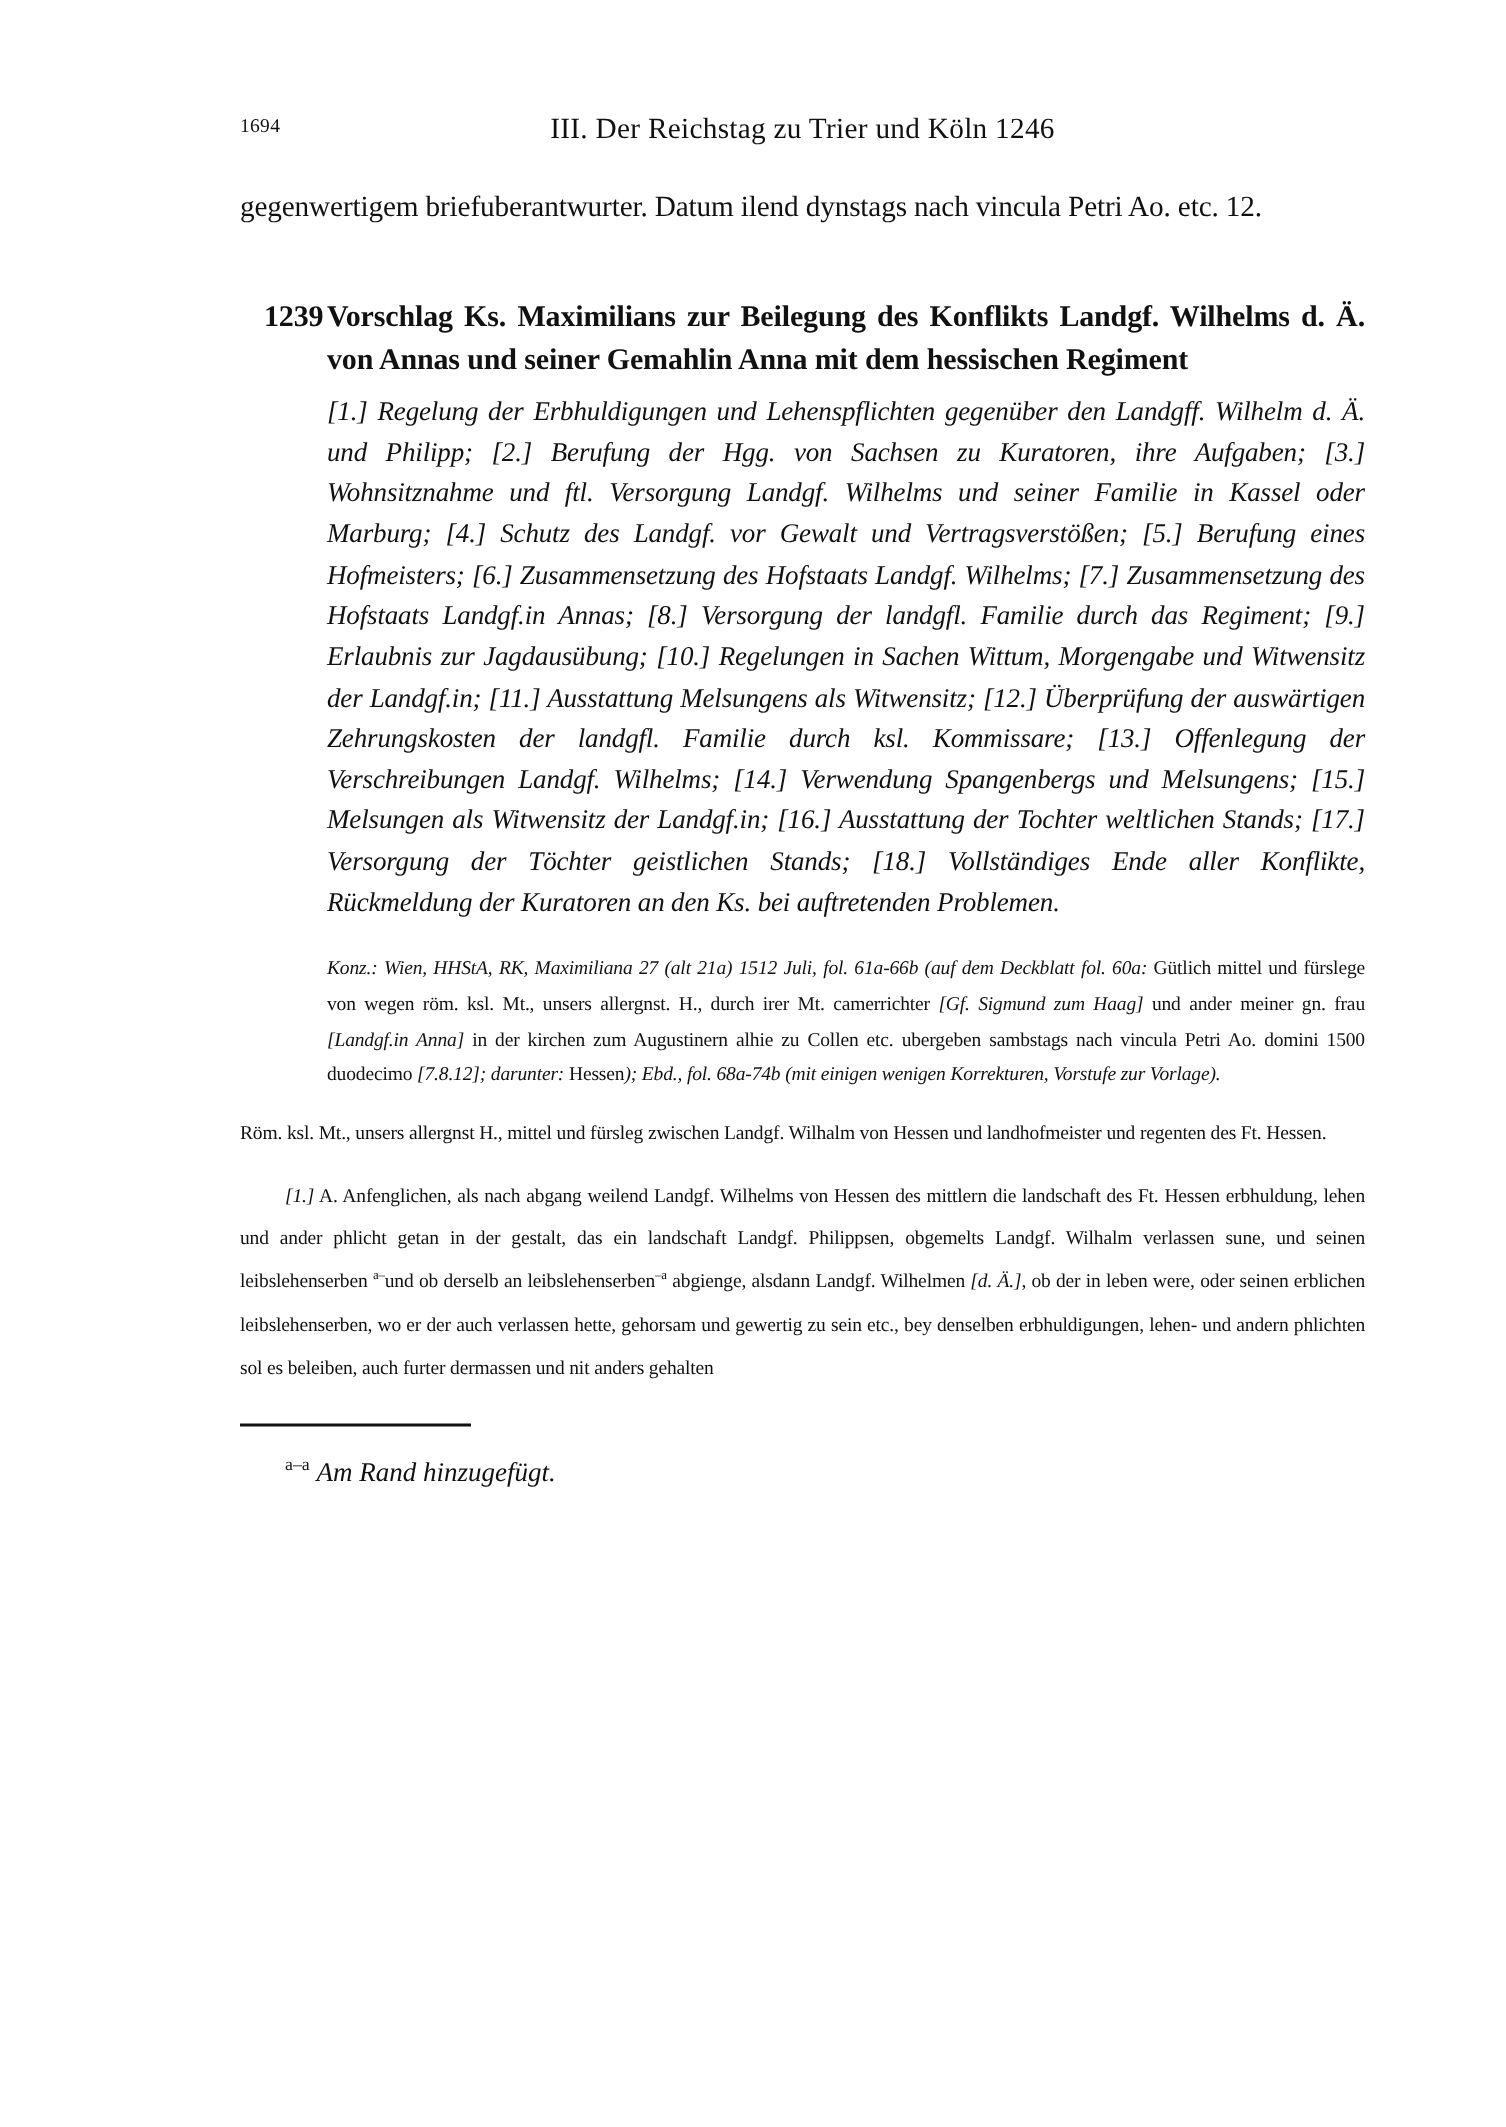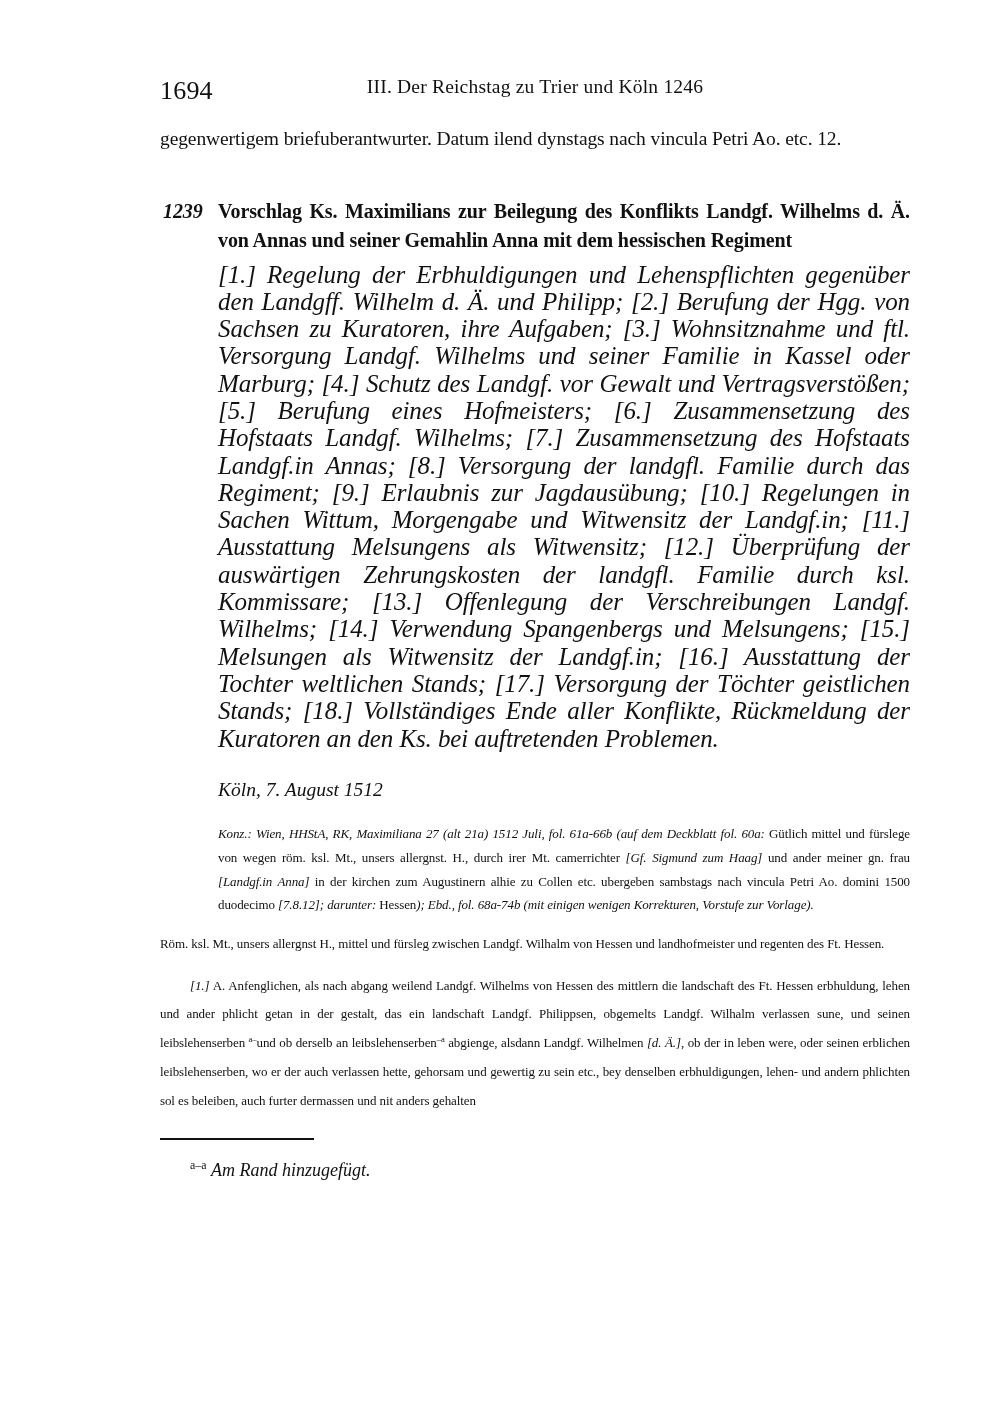--- a/index.html
+++ b/index.html
@@ -21,21 +21,21 @@
   }
   
   .running-header {
     position: relative;
     height: 28px;
     font-size: 20px;
   }
   .page-number {
     position: absolute;
     left: 0; top: 0;
-    font-size: 26px;
+    font-size: 13px;
     letter-spacing: 0.2px;
   }
   .running-title {
     text-align: center;
     font-size: 19.5px;
     letter-spacing: 0.2px;
   }
   
   .intro-par {
     font-size: 19.5px;
@@ -49,29 +49,28 @@
     margin-top: 44px;
     padding-left: 58px;
     font-weight: bold;
     font-size: 20px;
     line-height: 29px;
     text-align: justify;
     letter-spacing: -0.1px;
   }
   .entry-number {
     position: absolute;
-    left: 3px; top: 0;
+    left: 16px; top: 0;
     font-weight: bold;
-    font-style: italic;
   }
   .entry-summary {
     margin-left: 58px;
     margin-top: 6px;
     font-style: italic;
-    font-size: 25px;
+    font-size: 18px;
     line-height: 27.3px;
     text-align: justify;
     letter-spacing: -0.1px;
   }
   .dateline {
     margin-left: 58px;
     margin-top: 7px;
     font-style: italic;
     font-size: 19.5px;
     line-height: 26px;
@@ -126,21 +125,20 @@
 
     <p class="intro-par">gegenwertigem briefuberantwurter. Datum ilend dynstags nach vincula Petri Ao. etc. 12.</p>
 
     <div class="entry-heading">
       <span class="entry-number">1239</span>
       <span>Vorschlag Ks. Maximilians zur Beilegung des Konflikts Landgf. Wilhelms d. Ä. von Annas und seiner Gemahlin Anna mit dem hessischen Regiment</span>
     </div>
 
     <p class="entry-summary">[1.] Regelung der Erbhuldigungen und Lehenspflichten gegenüber den Landgff. Wilhelm d. Ä. und Philipp; [2.] Berufung der Hgg. von Sachsen zu Kuratoren, ihre Aufgaben; [3.] Wohnsitznahme und ftl. Versorgung Landgf. Wilhelms und seiner Familie in Kassel oder Marburg; [4.] Schutz des Landgf. vor Gewalt und Vertragsverstößen; [5.] Berufung eines Hofmeisters; [6.] Zusammensetzung des Hofstaats Landgf. Wilhelms; [7.] Zusammensetzung des Hofstaats Landgf.in Annas; [8.] Versorgung der landgfl. Familie durch das Regiment; [9.] Erlaubnis zur Jagdausübung; [10.] Regelungen in Sachen Wittum, Morgengabe und Witwensitz der Landgf.in; [11.] Ausstattung Melsungens als Witwensitz; [12.] Überprüfung der auswärtigen Zehrungskosten der landgfl. Familie durch ksl. Kommissare; [13.] Offenlegung der Verschreibungen Landgf. Wilhelms; [14.] Verwendung Spangenbergs und Melsungens; [15.] Melsungen als Witwensitz der Landgf.in; [16.] Ausstattung der Tochter weltlichen Stands; [17.] Versorgung der Töchter geistlichen Stands; [18.] Vollständiges Ende aller Konflikte, Rückmeldung der Kuratoren an den Ks. bei auftretenden Problemen.</p>
 
-    <p class="dateline">Köln, 7. August 1512</p>
 
     <p class="source-par"><span class="seg-i">Konz.: Wien, HHStA, RK, Maximiliana 27 (alt 21a) 1512 Juli, fol. 61a-66b (auf dem Deckblatt fol. 60a: </span><span>Gütlich mittel und fürslege von wegen röm. ksl. Mt., unsers allergnst. H., durch irer Mt. camerrichter </span><span class="seg-i">[Gf. Sigmund zum Haag]</span><span> und ander meiner gn. frau </span><span class="seg-i">[Landgf.in Anna]</span><span> in der kirchen zum Augustinern alhie zu Collen etc. ubergeben sambstags nach vincula Petri Ao. domini 1500 duodecimo </span><span class="seg-i">[7.8.12]; darunter: </span><span>Hessen</span><span class="seg-i">); Ebd., fol. 68a-74b (mit einigen wenigen Korrekturen, Vorstufe zur Vorlage).</span></p>
 
     <p class="body-par first"><span>Röm. ksl. Mt., unsers allergnst H., mittel und fürsleg zwischen Landgf. Wilhalm von Hessen und landhofmeister und regenten des Ft. Hessen.</span></p>
 
     <p class="body-par indented"><span class="seg-i">[1.]</span><span> A. Anfenglichen, als nach abgang weilend Landgf. Wilhelms von Hessen des mittlern die landschaft des Ft. Hessen erbhuldung, lehen und ander phlicht getan in der gestalt, das ein landschaft Landgf. Philippsen, obgemelts Landgf. Wilhalm verlassen sune, und seinen leibslehenserben </span><sup>a–</sup><span>und ob derselb an leibslehenserben</span><sup>–a</sup><span> abgienge, alsdann Landgf. Wilhelmen </span><span class="seg-i">[d. Ä.]</span><span>, ob der in leben were, oder seinen erblichen leibslehenserben, wo er der auch verlassen hette, gehorsam und gewertig zu sein etc., bey denselben erbhuldigungen, lehen- und andern phlichten sol es beleiben, auch furter dermassen und nit anders gehalten</span></p>
 
     <div class="footnote-area">
       <div class="footnote-rule"></div>
       <p class="footnote-text"><sup>a–a</sup><span> </span><span class="seg-i">Am Rand hinzugefügt.</span></p>

